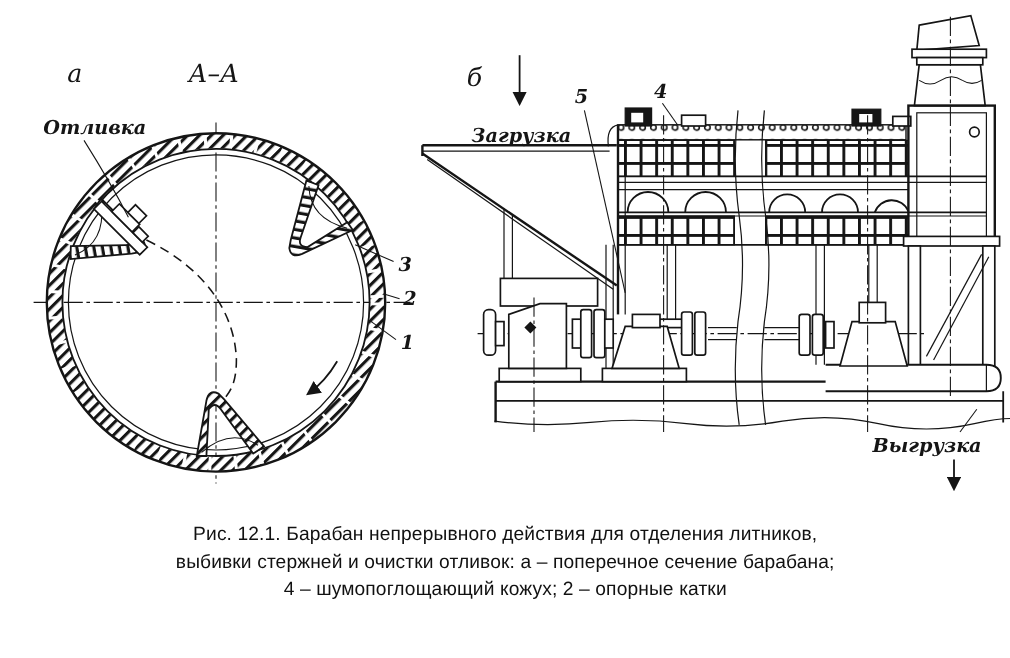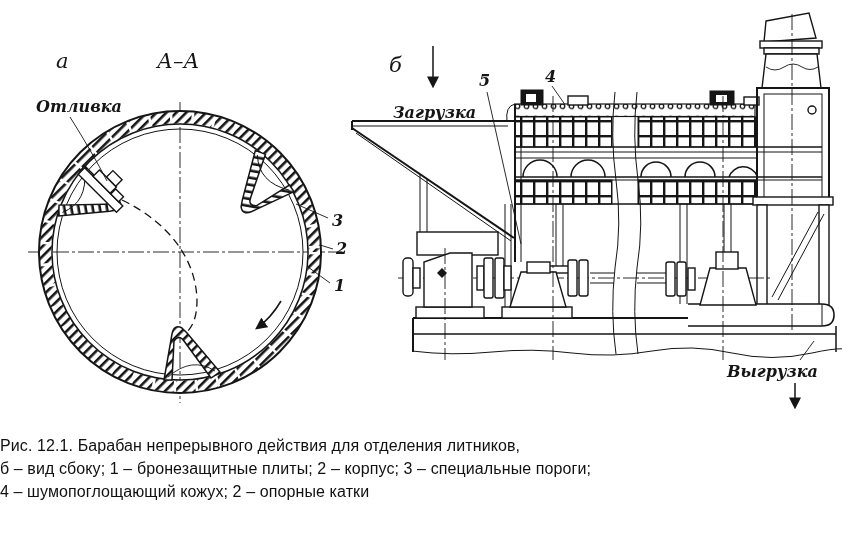--- a/index.html
+++ b/index.html
@@ -13,21 +13,21 @@
   .stroke1{stroke:#151515;stroke-width:1;fill:none;}
   .stroke15{stroke:#151515;stroke-width:1.5;fill:none;}
   .stroke2{stroke:#151515;stroke-width:2;fill:none;}
   .thin{stroke:#151515;stroke-width:0.9;fill:none;}
   .dash{stroke:#151515;stroke-width:1.3;fill:none;stroke-dasharray:8 5;}
   .cline{stroke:#151515;stroke-width:0.9;fill:none;stroke-dasharray:16 3 3 3;}
   .part{fill:#ffffff;stroke:#151515;stroke-width:1.4;}
   .part2{fill:#ffffff;stroke:#151515;stroke-width:1.6;}
   .blockdark{fill:#151515;stroke:#151515;stroke-width:1;}
   .tooth{fill:url(#hatch);stroke:#151515;stroke-width:1.5;}
-  .caption{position:absolute;left:0;top:434px;width:842px;
+  .caption{position:absolute;left:0;top:434px;width:842px;text-align:center;
            color:#111;font-size:16px;line-height:23px;letter-spacing:0.1px;}
 </style>
 </head>
 <body>
 
 <div class="page">
 
 <svg class="fig" width="842" height="420" viewBox="0 0 842 420">
   <defs>
     <pattern id="hatch" width="7" height="7" patternUnits="userSpaceOnUse" patternTransform="rotate(45)">
@@ -227,17 +227,17 @@
     </g>
 
     <text x="727" y="377" class="lbl-hand">Выгрузка</text>
     <line x1="800" y1="360" x2="814" y2="341" class="thin"></line>
     <line x1="795" y1="383" x2="795" y2="407" class="stroke15" marker-end="url(#arrow)"></line>
   </g>
 </svg>
 
 <div class="caption">
   <div>Рис. 12.1. Барабан непрерывного действия для отделения литников,</div>
-  <div>б – вид сбоку; 1 – бронезащитные плиты; 2 – корпус; 3 – специальные пороги;</div>
+  <div>выбивки стержней и очистки отливок: а – поперечное сечение барабана;</div>
   <div>4 – шумопоглощающий кожух; 2 – опорные катки</div>
 </div>
 
 </div>
 
 </body></html>

